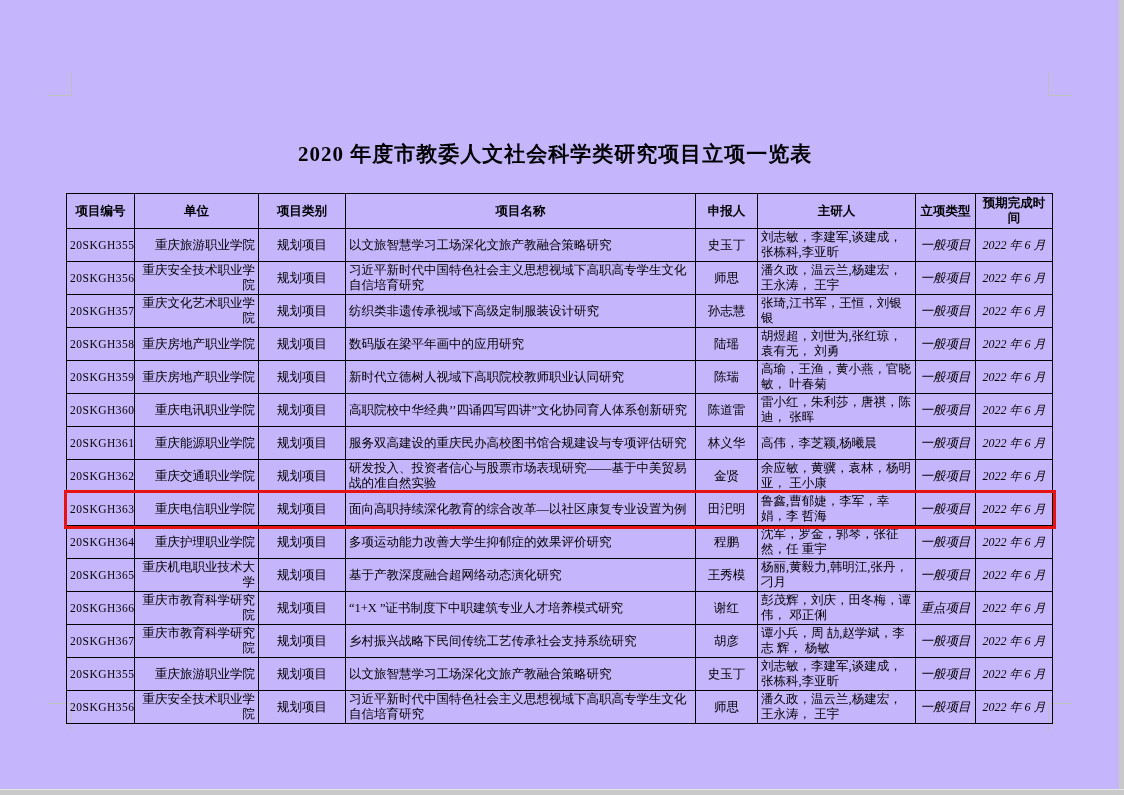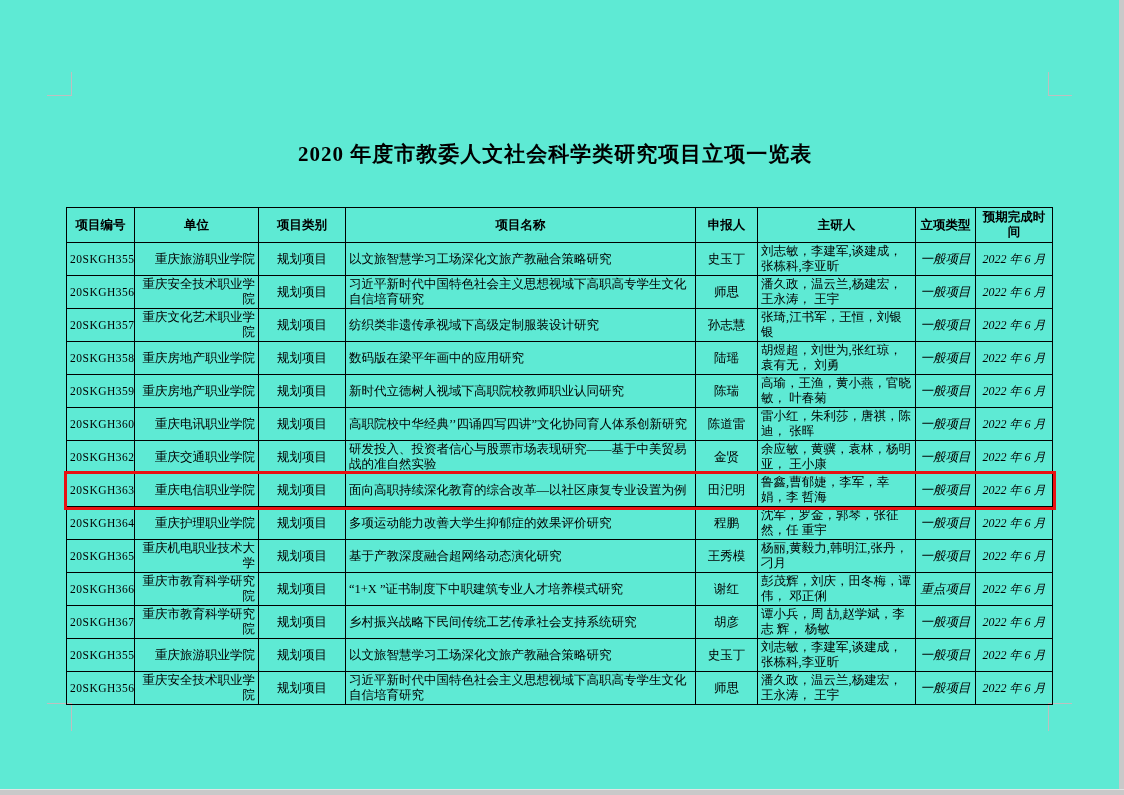--- a/index.html
+++ b/index.html
@@ -9,21 +9,21 @@
     height: 795px;
     background: #ffffff;
     overflow: hidden;
     font-family: "Liberation Serif", "DejaVu Serif", serif;
     color: #000;
   }
   .page {
     position: relative;
     width: 1124px;
     height: 795px;
-    background: #5eead4;
+    background: #c4b5fd;
   }
   
   .corner { position: absolute; pointer-events: none; }
   .corner.tl { left: 47px;  top: 72px;  width: 24px; height: 23px; border-right: 1px solid #bfbfbf; border-bottom: 1px solid #bfbfbf; }
   .corner.tr { left: 1048px; top: 72px; width: 23px; height: 23px; border-left: 1px solid #bfbfbf; border-bottom: 1px solid #bfbfbf; }
   .corner.bl { left: 47px;  top: 703px; width: 24px; height: 27px; border-right: 1px solid #bfbfbf; border-top: 1px solid #bfbfbf; }
   .corner.br { left: 1048px; top: 703px; width: 23px; height: 27px; border-left: 1px solid #bfbfbf; border-top: 1px solid #bfbfbf; }
 
   .doc-title {
     position: absolute;
@@ -31,21 +31,21 @@
     width: 1110px;
     text-align: center;
     font-size: 21px;
     font-weight: bold;
     letter-spacing: 1px;
     margin: 0;
   }
 
   table.listing {
     position: absolute;
-    left: 66px; top: 207px;
+    left: 66px; top: 193px;
     border-collapse: collapse;
     table-layout: fixed;
     width: 986px;
     border: 1.5px solid #000;
     font-size: 12.5px;
     line-height: 15px;
   }
   table.listing th, table.listing td {
     border: 1px solid #000;
     padding: 1px 3px;
@@ -166,20 +166,30 @@
       <td class="c-id">20SKGH360</td>
       <td class="c-unit">重庆电讯职业学院</td>
       <td class="c-cat">规划项目</td>
       <td class="c-name">高职院校中华经典’’四诵四写四讲”文化协同育人体系创新研究</td>
       <td class="c-app">陈道雷</td>
       <td class="c-res">雷小红，朱利莎，唐祺，陈迪， 张晖</td>
       <td class="c-type">一般项目</td>
       <td class="c-date">2022 年 6 月</td>
     </tr>
         <tr>
+      <td class="c-id">20SKGH361</td>
+      <td class="c-unit">重庆能源职业学院</td>
+      <td class="c-cat">规划项目</td>
+      <td class="c-name">服务双高建设的重庆民办高校图书馆合规建设与专项评估研究</td>
+      <td class="c-app">林义华</td>
+      <td class="c-res">高伟，李芝颖,杨曦晨</td>
+      <td class="c-type">一般项目</td>
+      <td class="c-date">2022 年 6 月</td>
+    </tr>
+        <tr>
       <td class="c-id">20SKGH362</td>
       <td class="c-unit">重庆交通职业学院</td>
       <td class="c-cat">规划项目</td>
       <td class="c-name">研发投入、投资者信心与股票市场表现研究——基于中美贸易战的准自然实验</td>
       <td class="c-app">金贤</td>
       <td class="c-res">余应敏，黄骥，袁林，杨明亚， 王小康</td>
       <td class="c-type">一般项目</td>
       <td class="c-date">2022 年 6 月</td>
     </tr>
         <tr class="hl">

